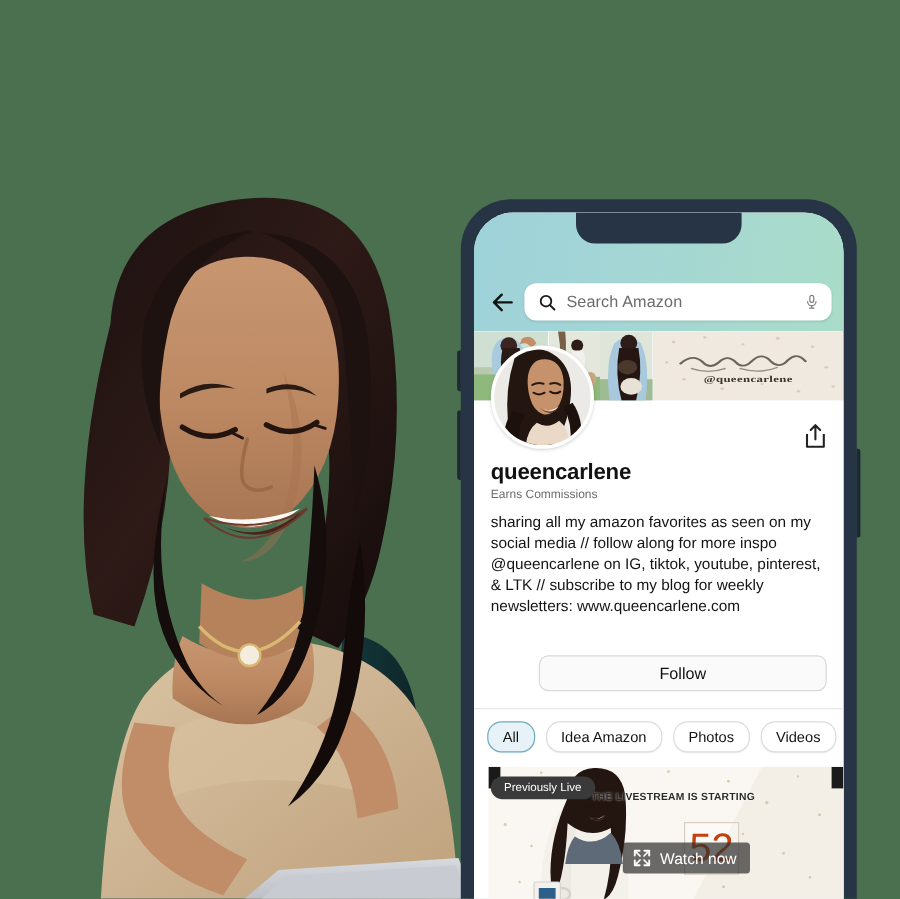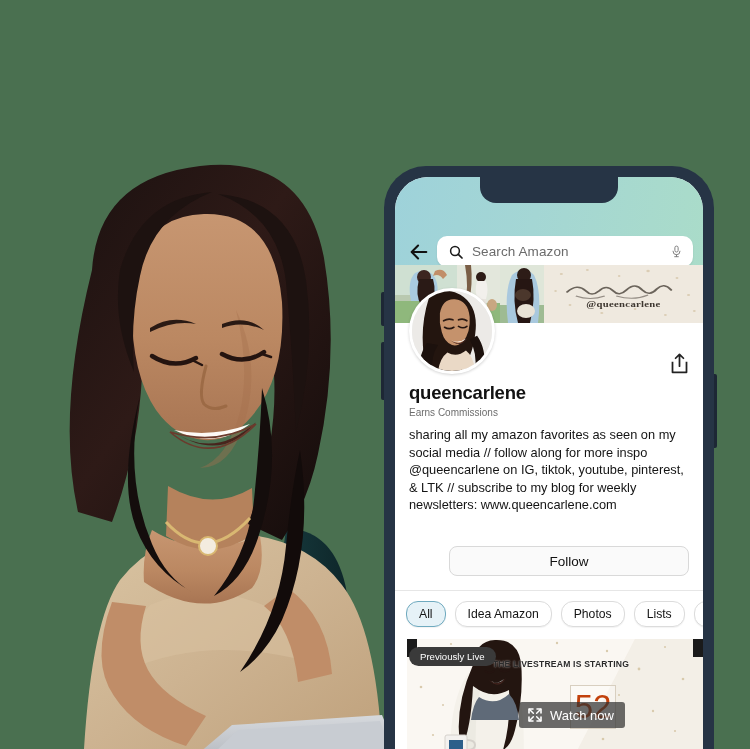--- a/index.html
+++ b/index.html
@@ -53,21 +53,21 @@
   }
   .search-ico{flex:0 0 17px;height:17px;display:flex;align-items:center;justify-content:center;}
   .search-txt{
     flex:1;font-size:13.5px;color:#6b6b6b;margin-left:8px;white-space:nowrap;
     overflow:hidden;letter-spacing:.1px;
   }
   .mic-ico{flex:0 0 14px;height:18px;display:flex;align-items:center;justify-content:center;opacity:.72;}
 
   
   .banner{
-    position:absolute;left:0;top:88px;width:100%;height:58px;display:flex;overflow:hidden;
+    position:absolute;left:0;top:99px;width:100%;height:58px;display:flex;overflow:hidden;
   }
   .banner .tile{height:100%;position:relative;overflow:hidden;}
   .t1{flex:0 0 62px;}
   .t2{flex:0 0 43px;}
   .t3{flex:0 0 44px;}
   .t4{flex:1;}
   .tile svg{display:block;width:100%;height:100%;}
 
   
   .body-wrap{position:absolute;left:0;top:157px;width:100%;bottom:0;background:#fff;}
@@ -353,21 +353,21 @@
           <div class="tab sel">
               <span>All</span>
             </div>
           <div class="tab">
               <span>Idea Amazon</span>
             </div>
           <div class="tab">
               <span>Photos</span>
             </div>
           <div class="tab">
-              <span>Lists</span>
+              <span>Videos</span>
             </div>
           <div class="tab">
               <span>Livestreams</span>
             </div>
         </div>
 
         <div class="vid">
           <div class="vid-bg">
             <svg viewBox="0 0 296 135" preserveAspectRatio="xMidYMid slice">
               <rect width="296" height="135" fill="#faf7f2"></rect>

